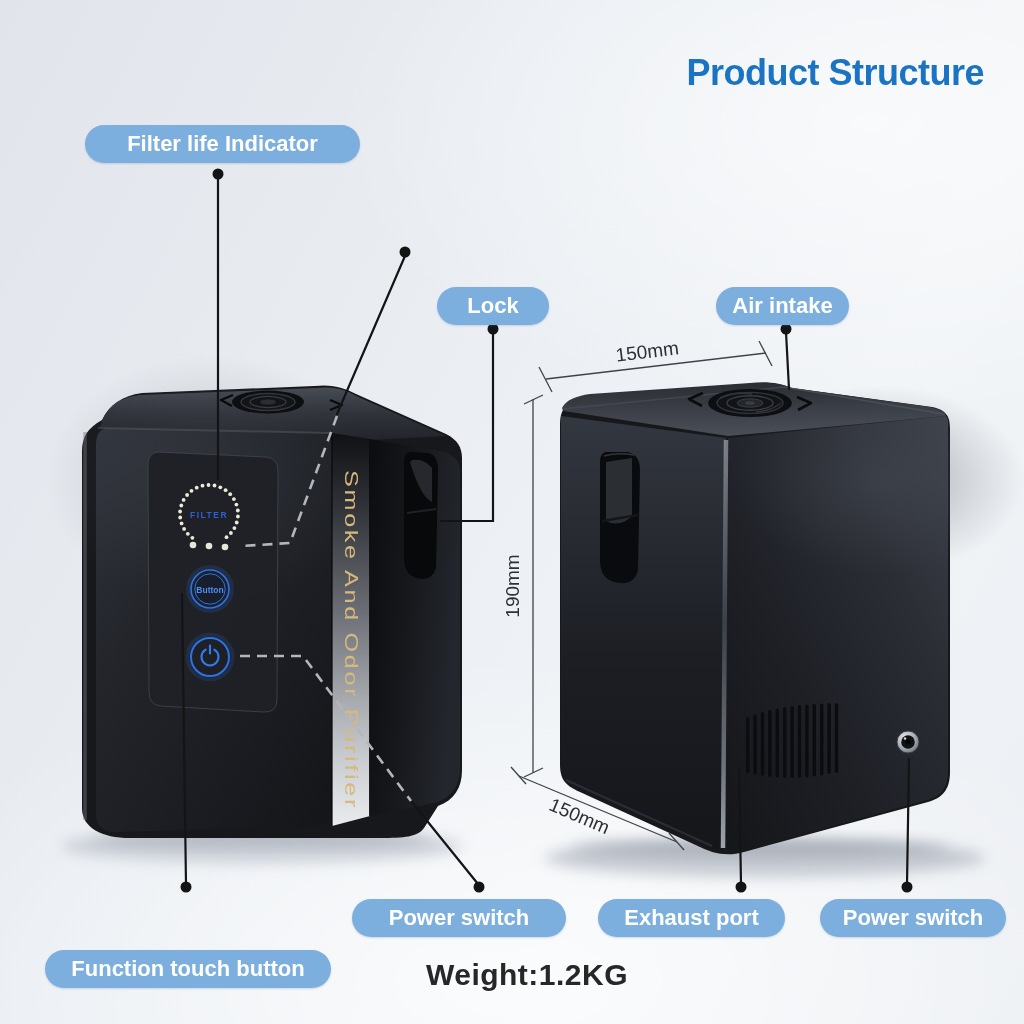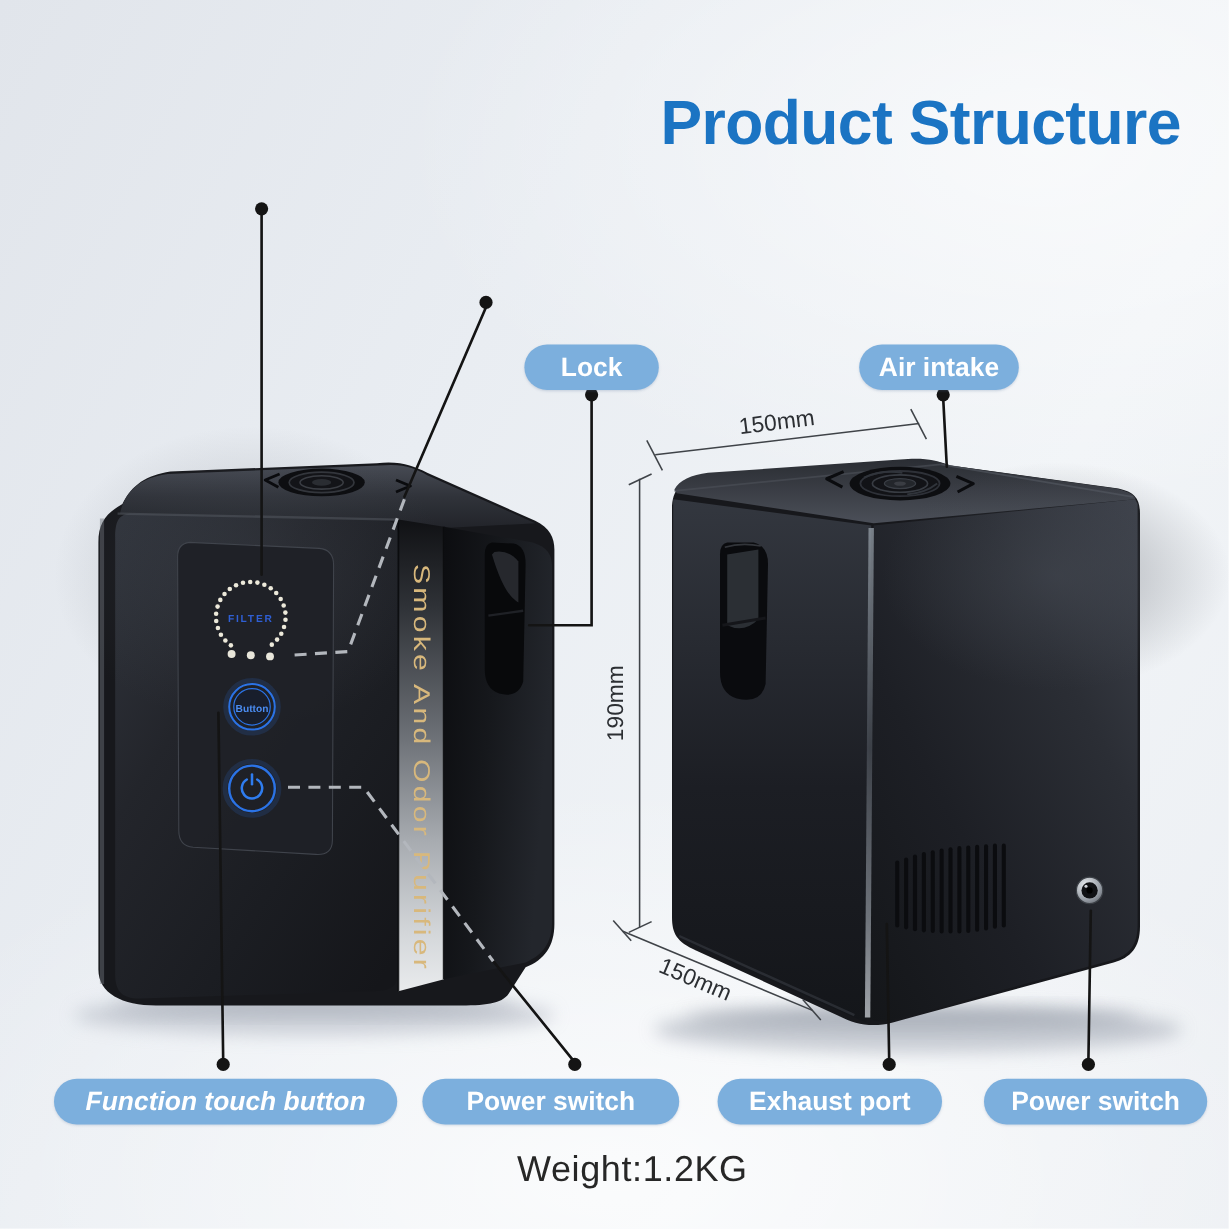--- a/index.html
+++ b/index.html
@@ -13,34 +13,33 @@
   .stage{
     position:relative;width:1024px;height:1024px;overflow:hidden;
     background:
       radial-gradient(900px 500px at 85% 12%, rgba(255,255,255,.6), rgba(255,255,255,0) 60%),
       radial-gradient(1200px 600px at 50% 96%, rgba(255,255,255,.7), rgba(255,255,255,0) 55%),
       linear-gradient(118deg,#e1e5eb 0%,#e9edf2 35%,#f1f4f7 70%,#eceff3 100%);
   }
   .scene-svg{position:absolute;left:0;top:0;}
   .title{
     position:absolute;top:50px;right:40px;text-align:left;
-    font-size:52px;font-weight:bold;line-height:1.26;color:var(--blue);
+    font-size:36px;font-weight:bold;line-height:1.26;color:var(--blue);
     letter-spacing:-0.5px;
-    margin-top:21px;
   }
   .title span{display:block;}
   .pill{
     position:absolute;height:38px;border-radius:19px;background:var(--pill);
     color:#ffffff;font-size:22px;font-weight:bold;
     display:flex;align-items:center;justify-content:center;white-space:nowrap;
     box-shadow:0 1px 2px rgba(90,120,160,.25);
   }
   .weight{
     position:absolute;left:30px;right:0;top:958px;text-align:center;
-    font-size:30px;font-weight:normal;color:#272727;letter-spacing:0.5px;
+    font-size:30px;font-weight:bold;color:#272727;letter-spacing:0.5px;
   }
   .dim-text{font-size:19px;fill:#2c2f33;}
 </style>
 </head>
 <body>
 
 <div class="stage">
 
   <svg class="scene-svg" width="1024" height="1024" viewBox="0 0 1024 1024">
     <defs>
@@ -299,27 +298,30 @@
         <circle cx="741" cy="887" r="5.5"></circle>
         <circle cx="907" cy="887" r="5.5"></circle>
       </g>
     </g>
   </svg>
 
   <div class="title">
     <span>Product Structure</span>
   </div>
 
+  <div class="pill" style="left:85px;top:125px;width:275px;">
+    <span>Filter life Indicator</span>
+  </div>
   <div class="pill" style="left:437px;top:287px;width:112px;justify-content:center;">
     <span>Lock</span>
   </div>
   <div class="pill" style="left:716px;top:287px;width:133px;text-align:center;">
     <span>Air intake</span>
   </div>
-  <div class="pill" style="left:45px;top:899px;width:286px;font-style:italic;">
+  <div class="pill" style="left:45px;top:950px;width:286px;">
     <span>Function touch button</span>
   </div>
   <div class="pill" style="left:352px;top:899px;width:214px;">
     <span>Power switch</span>
   </div>
   <div class="pill" style="left:598px;top:899px;width:187px;">
     <span>Exhaust port</span>
   </div>
   <div class="pill" style="left:820px;top:899px;width:186px;">
     <span>Power switch</span>

